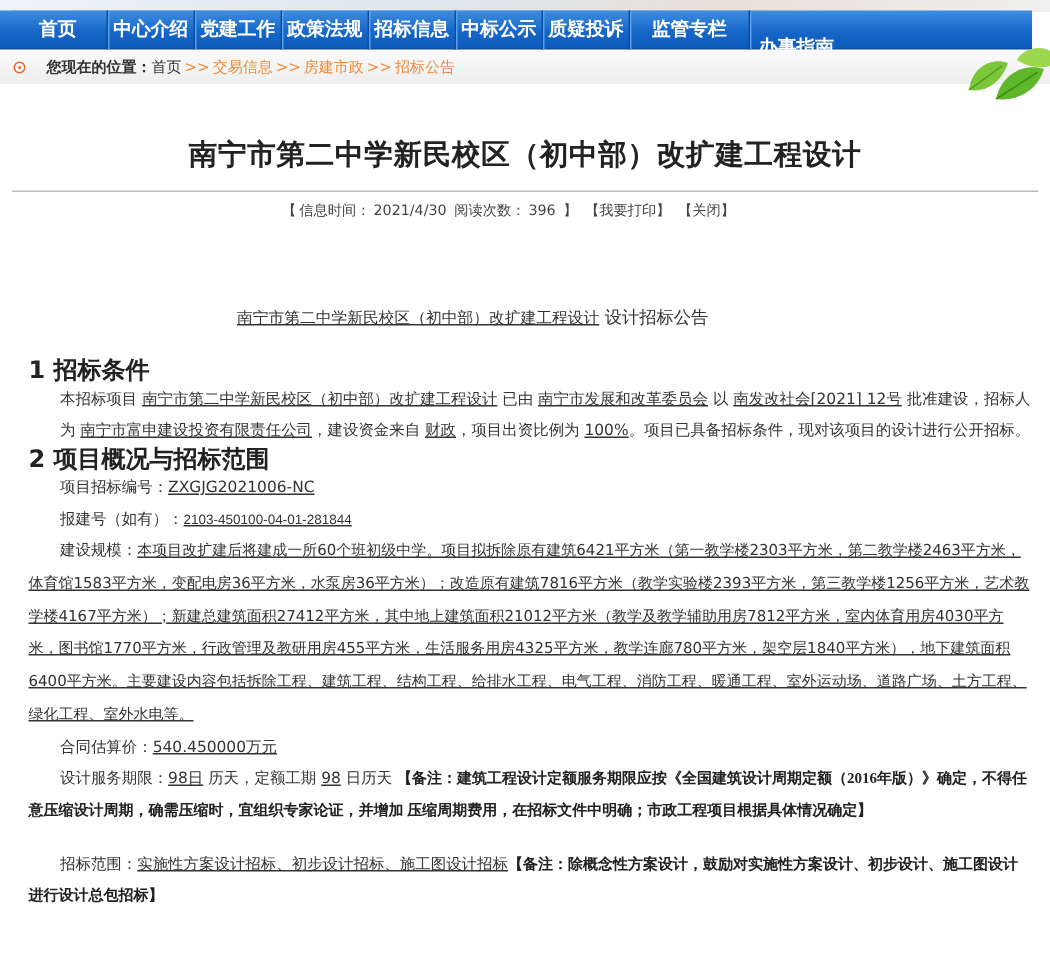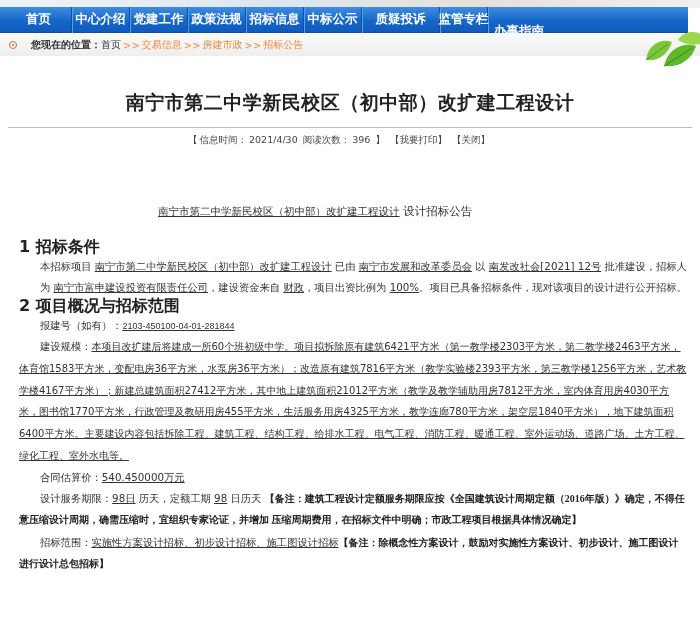--- a/index.html
+++ b/index.html
@@ -56,22 +56,22 @@
 
 <div class="top-strip"></div>
 
 <nav class="navbar">
   <div class="nav-item" style="width:66px">首页</div>
   <div class="nav-item" style="width:58px">中心介绍</div>
   <div class="nav-item" style="width:58px">党建工作</div>
   <div class="nav-item" style="width:58px">政策法规</div>
   <div class="nav-item" style="width:58px">招标信息</div>
   <div class="nav-item" style="width:58px">中标公示</div>
-  <div class="nav-item" style="width:78px">质疑投诉</div>
-  <div class="nav-item" style="width:48px">监管专栏</div>
+  <div class="nav-item" style="width:58px">质疑投诉</div>
+  <div class="nav-item" style="width:80px">监管专栏</div>
   <div class="nav-item" style="width:62px">办事指南</div>
 </nav>
 
 <div class="crumbbar">
   <span class="crumb-dot"></span>
   <span class="crumb-label">您现在的位置：</span>
   <span class="crumb-home">首页</span>
   <span class="crumb-sep">&gt;&gt;</span>
   <span class="crumb-link">交易信息</span>
   <span class="crumb-sep">&gt;&gt;</span>
@@ -101,18 +101,19 @@
 
 <div class="subtitle">
   <span class="u">南宁市第二中学新民校区（初中部）改扩建工程设计</span><span> 设计招标公告</span>
 </div>
 
 <div class="content">
   <div class="h">1 招标条件</div>
   <div class="p indent"><span>本招标项目 </span><span class="u">南宁市第二中学新民校区（初中部）改扩建工程设计</span><span> 已由 </span><span class="u">南宁市发展和改革委员会</span><span> 以 </span><span class="u">南发改社会[2021] 12号</span><span> 批准建设，招标人为 </span><span class="u">南宁市富申建设投资有限责任公司</span><span>，建设资金来自 </span><span class="u">财政</span><span>，项目出资比例为 </span><span class="u">100%</span><span>。项目已具备招标条件，现对该项目的设计进行公开招标。</span></div>
 
   <div class="h">2 项目概况与招标范围</div>
+  <div class="row"><span>项目招标编号：</span><span class="u">ZXGJG2021006-NC</span></div>
   <div class="row"><span>报建号（如有）：</span><span class="u" style="font-family:Liberation Sans, sans-serif;font-size:9px">2103-450100-04-01-281844</span></div>
   <div class="p indent scale" style="padding-left:0;text-indent:21px"><span>建设规模：</span><span class="u">本项目改扩建后将建成一所60个班初级中学。项目拟拆除原有建筑6421平方米（第一教学楼2303平方米，第二教学楼2463平方米，体育馆1583平方米，变配电房36平方米，水泵房36平方米）；改造原有建筑7816平方米（教学实验楼2393平方米，第三教学楼1256平方米，艺术教学楼4167平方米）；新建总建筑面积27412平方米，其中地上建筑面积21012平方米（教学及教学辅助用房7812平方米，室内体育用房4030平方米，图书馆1770平方米，行政管理及教研用房455平方米，生活服务用房4325平方米，教学连廊780平方米，架空层1840平方米），地下建筑面积6400平方米。主要建设内容包括拆除工程、建筑工程、结构工程、给排水工程、电气工程、消防工程、暖通工程、室外运动场、道路广场、土方工程、绿化工程、室外水电等。</span></div>
   <div class="row"><span>合同估算价：</span><span class="u">540.450000万元</span></div>
   <div class="p" style="text-indent:21px;line-height:21px"><span>设计服务期限：</span><span class="u">98日</span><span> 历天，定额工期 </span><span class="u">98</span><span> 日历天 </span><span class="note">【备注：建筑工程设计定额服务期限应按《全国建筑设计周期定额（2016年版）》确定，不得任意压缩设计周期，确需压缩时，宜组织专家论证，并增加 压缩周期费用，在招标文件中明确；市政工程项目根据具体情况确定】</span></div>
-  <div class="p" style="text-indent:21px;line-height:21px;margin-top:2px"><span>招标范围：</span><span class="u">实施性方案设计招标、初步设计招标、施工图设计招标</span><span class="note2">【备注：除概念性方案设计，鼓励对实施性方案设计、初步设计、施工图设计进行设计总包招标】</span></div>
+  <div class="p" style="text-indent:21px;line-height:21px;margin-top:15px"><span>招标范围：</span><span class="u">实施性方案设计招标、初步设计招标、施工图设计招标</span><span class="note2">【备注：除概念性方案设计，鼓励对实施性方案设计、初步设计、施工图设计进行设计总包招标】</span></div>
 </div>
 
 </body></html>

